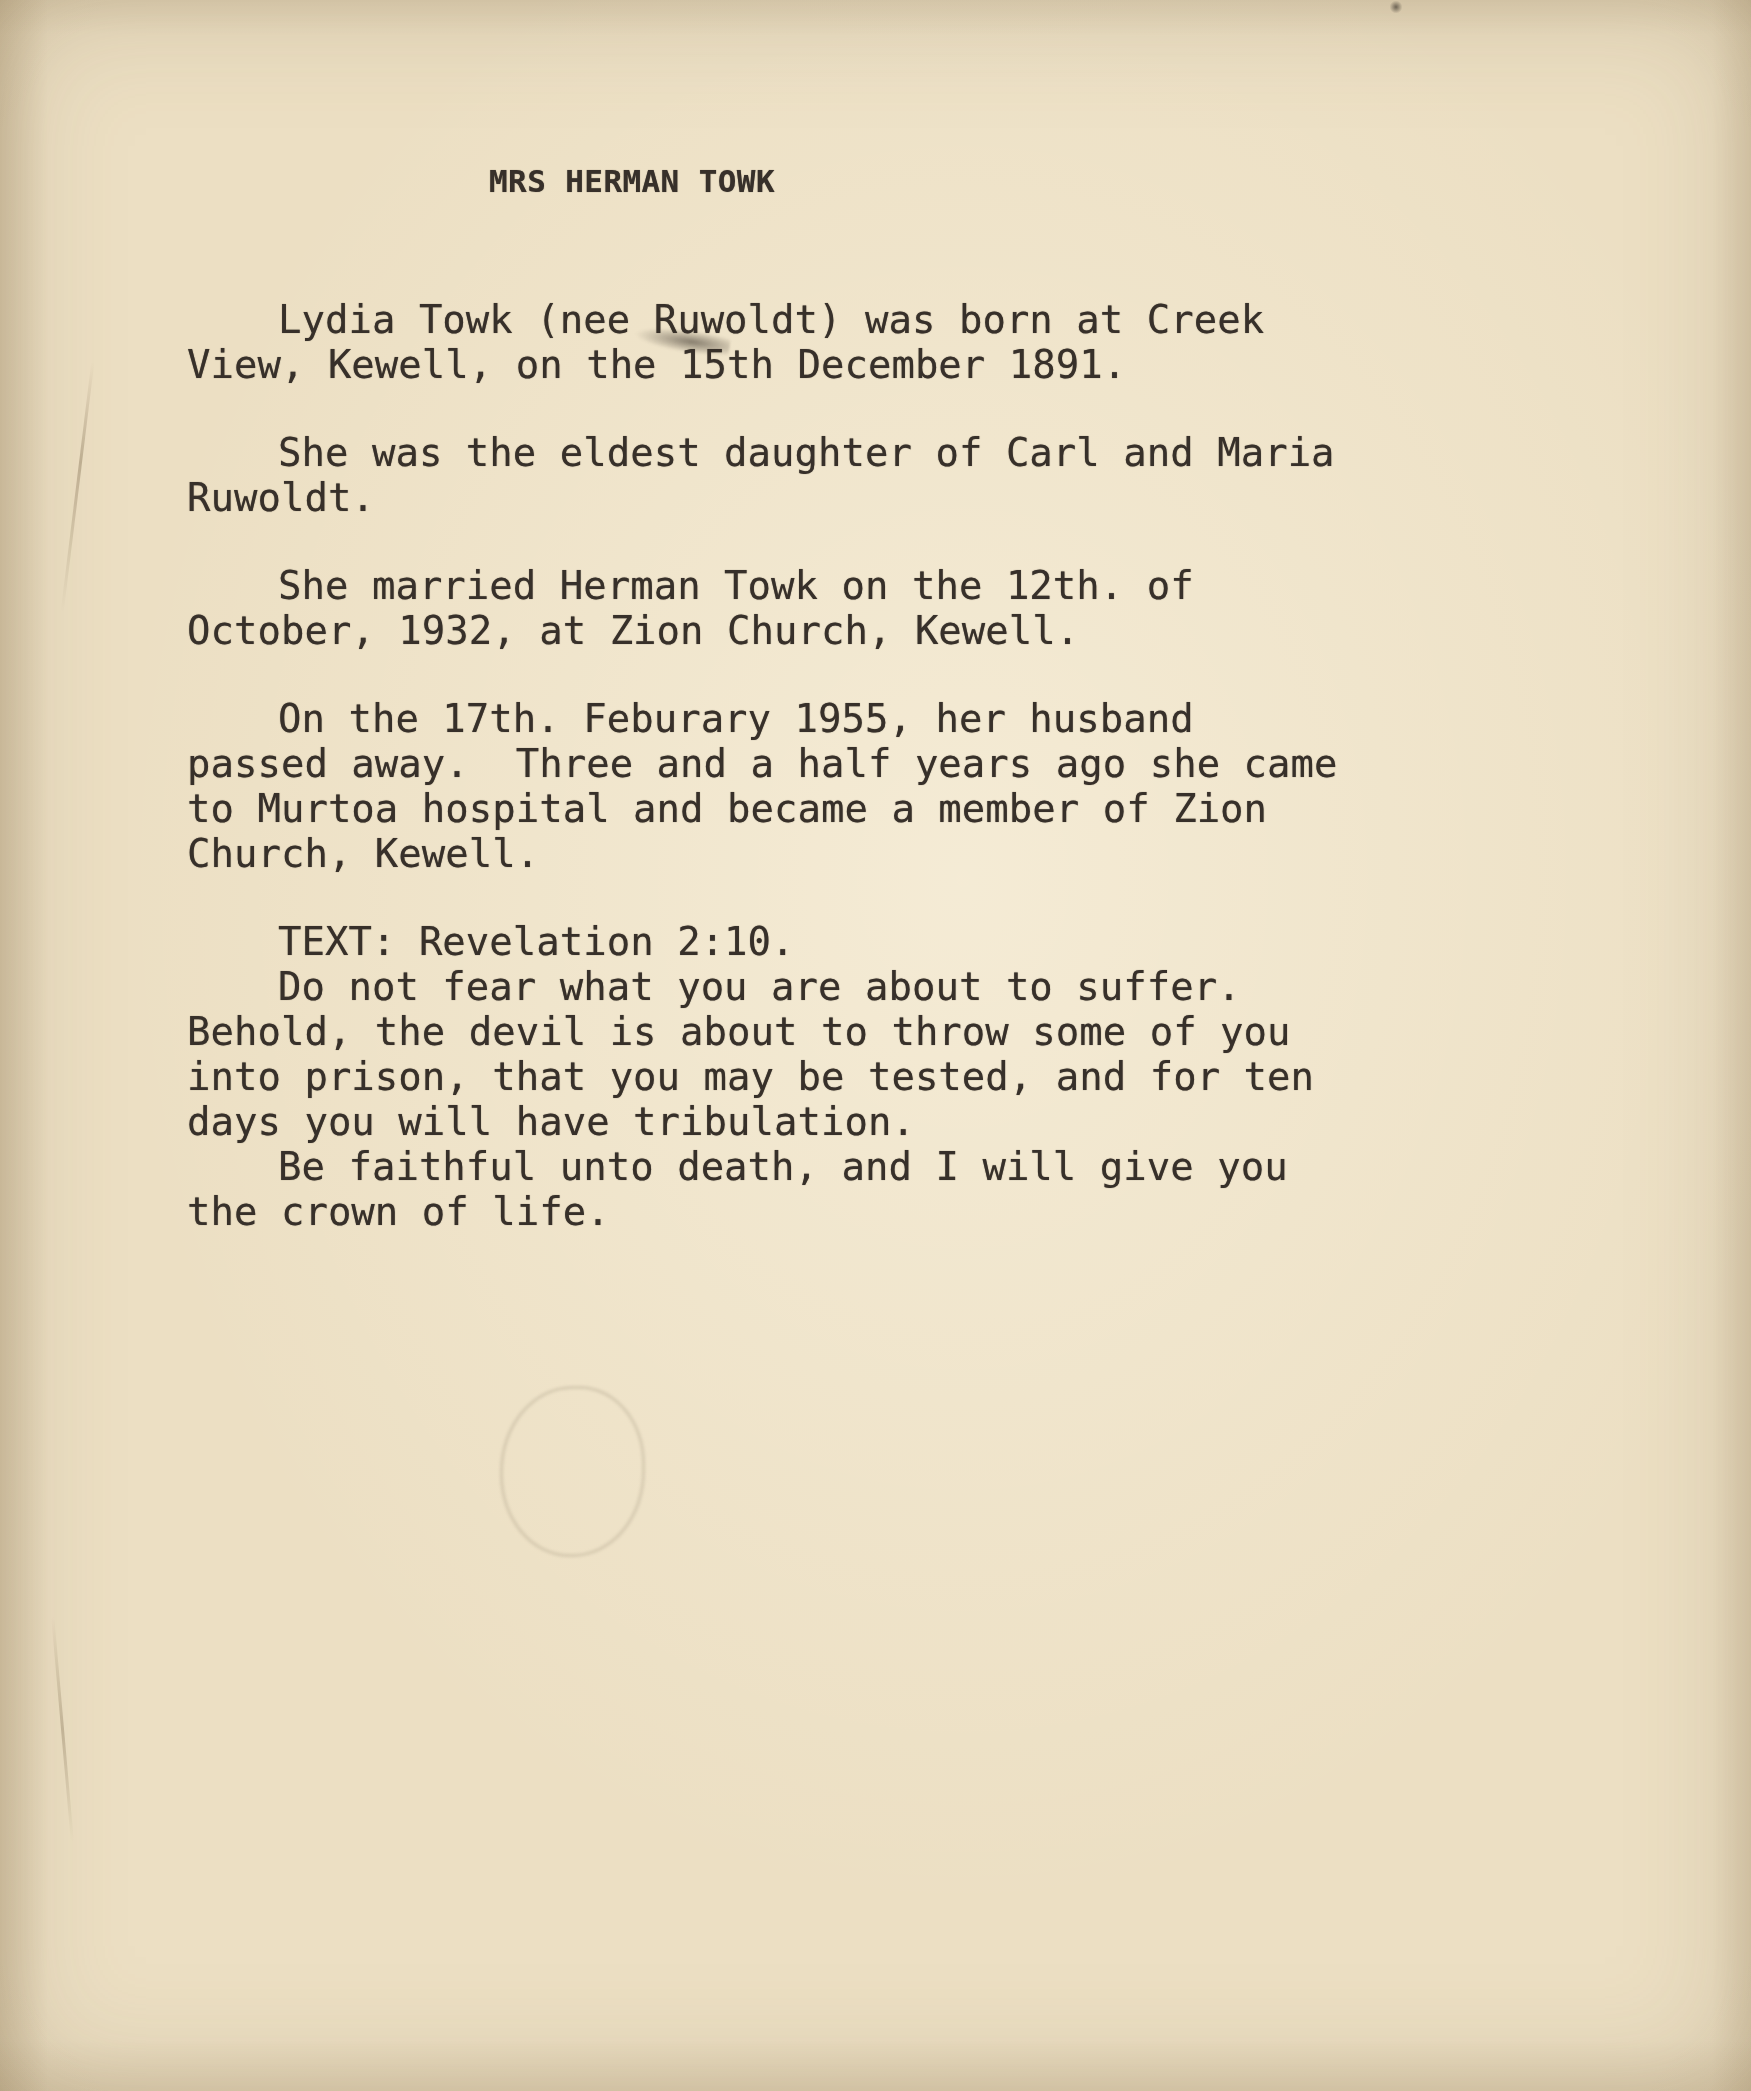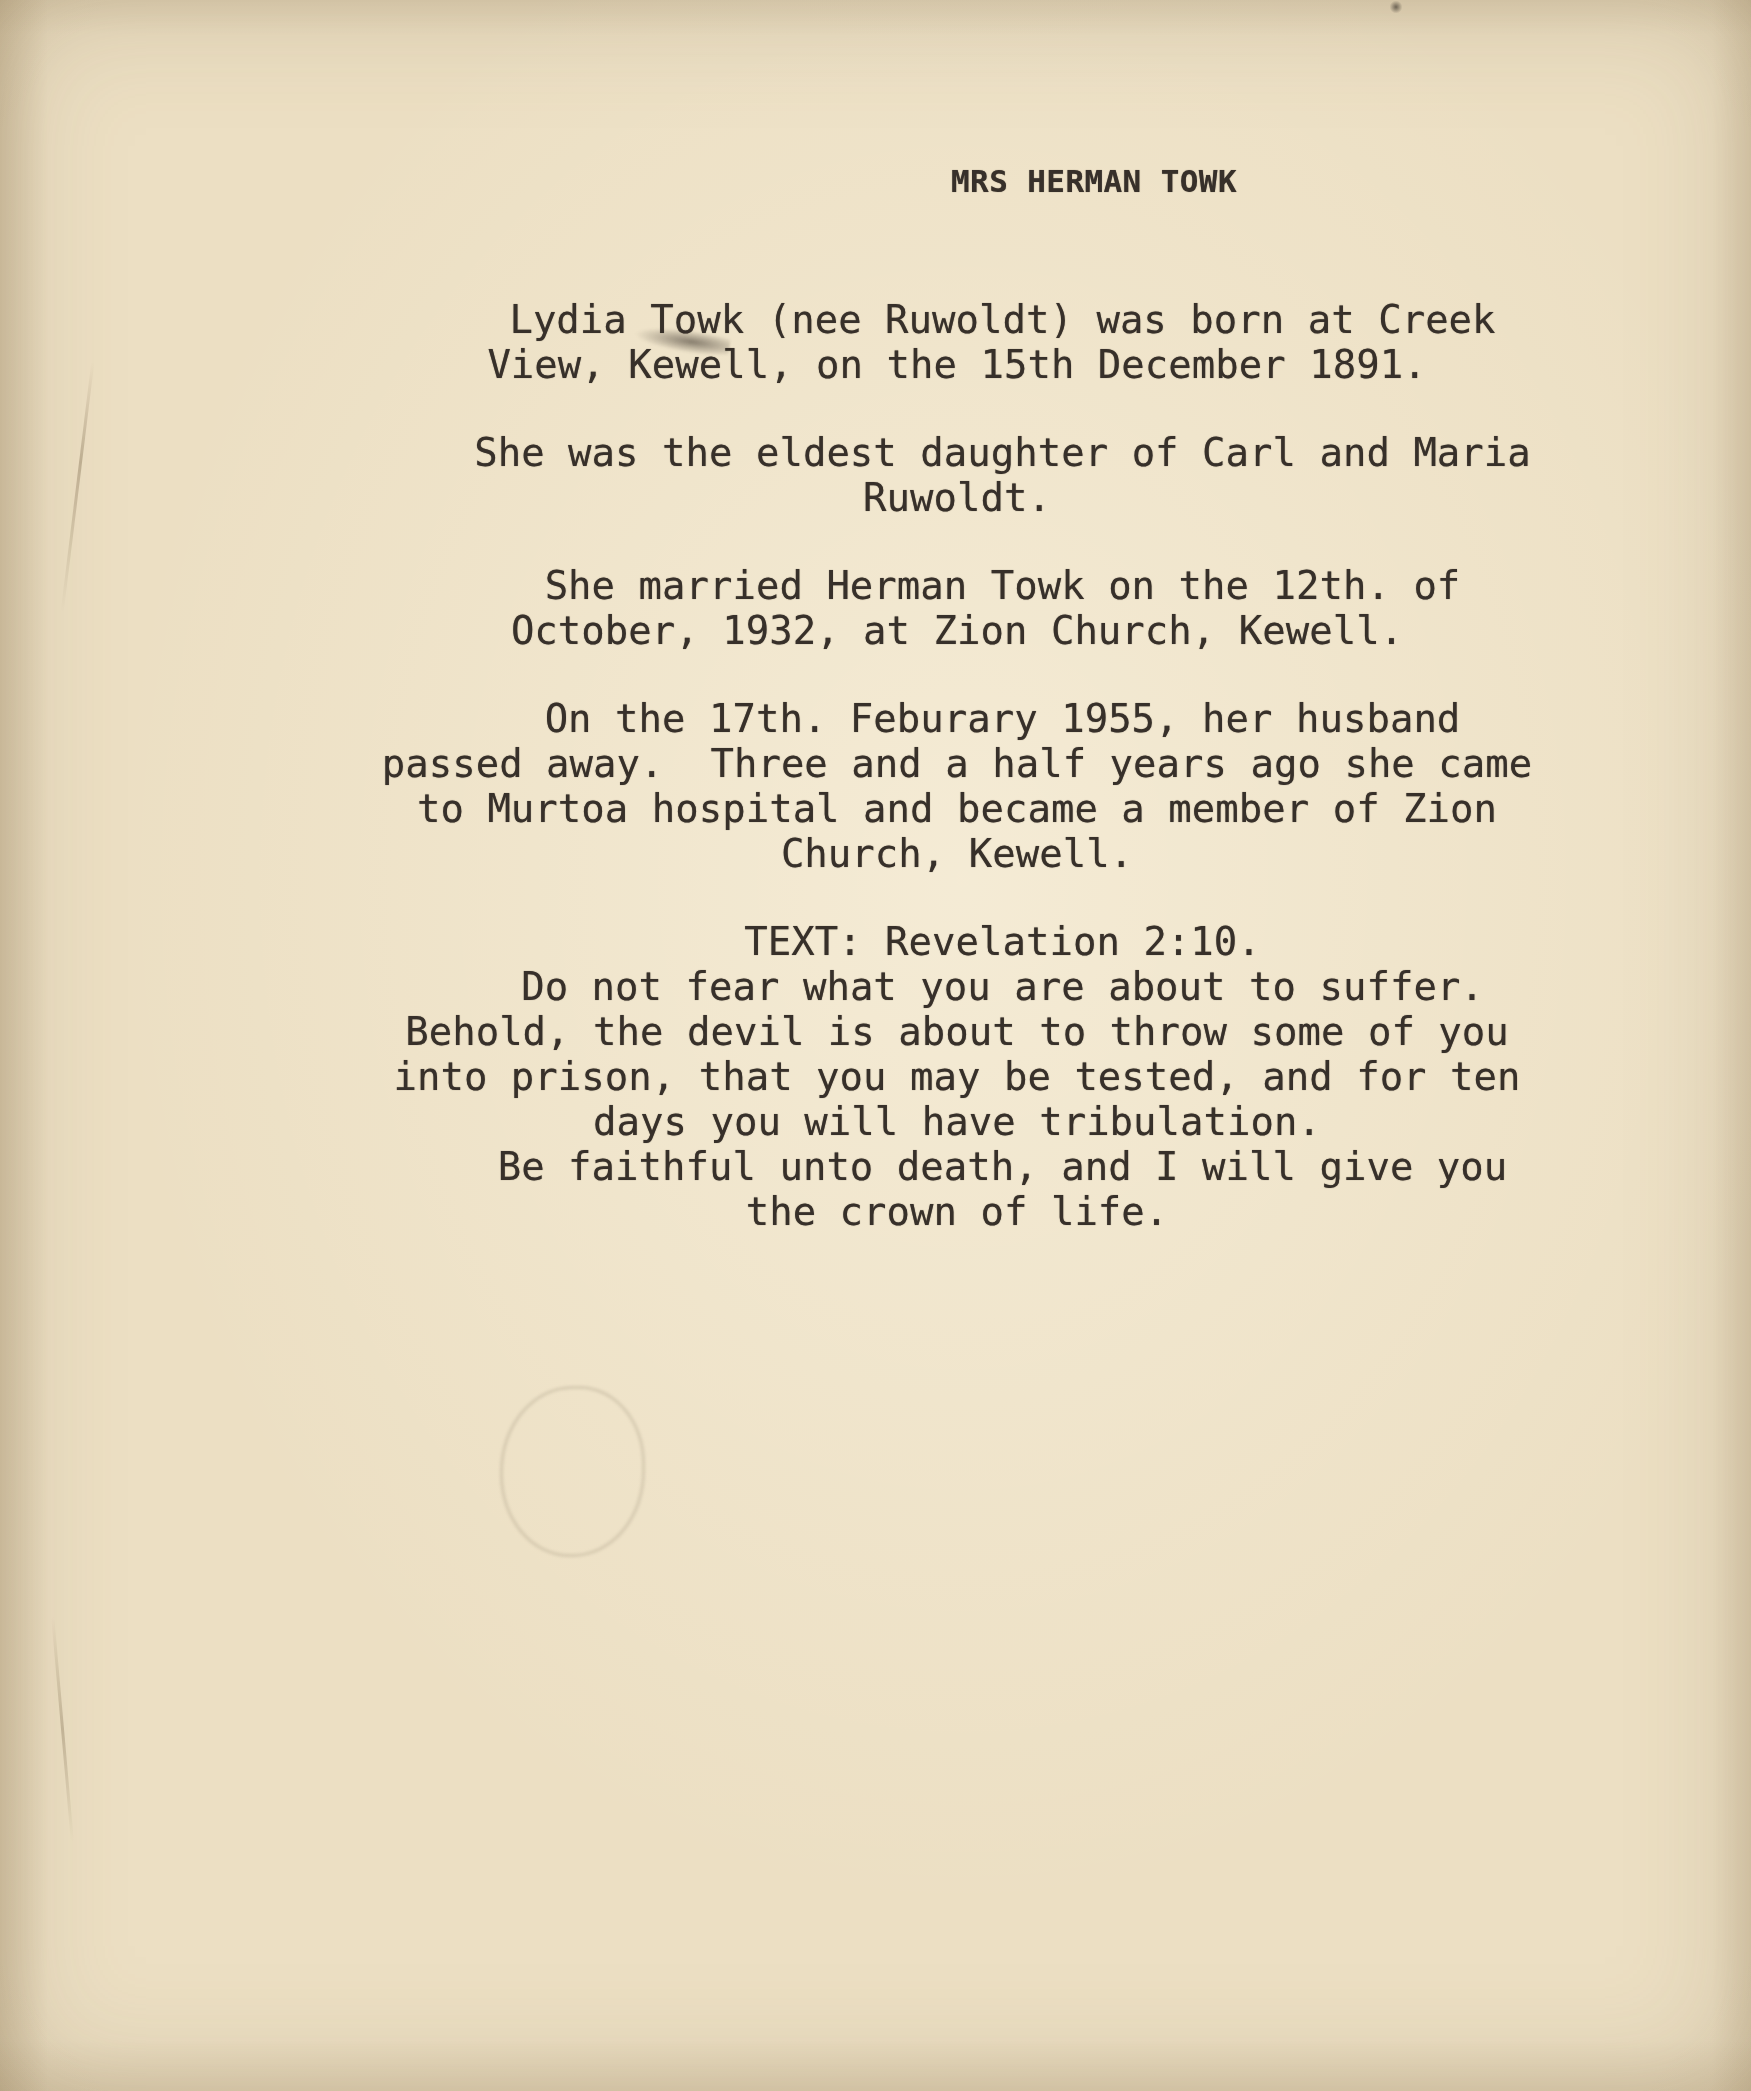--- a/index.html
+++ b/index.html
@@ -14,29 +14,29 @@
       radial-gradient(ellipse 2086px 2520px at 50% 50%, rgba(0,0,0,0) 55%, rgba(120,95,55,0.18) 92%, rgba(100,78,45,0.30) 100%),
       linear-gradient(90deg, rgba(135,110,70,0.22) 0, rgba(135,110,70,0) 48px),
       linear-gradient(270deg, rgba(135,110,70,0.14) 0, rgba(135,110,70,0) 39px),
       linear-gradient(0deg, rgba(135,110,70,0.12) 0, rgba(135,110,70,0) 52px),
       linear-gradient(180deg, rgba(135,110,70,0.10) 0, rgba(135,110,70,0) 35px);
     box-shadow: inset 0 0 122px rgba(115,92,58,0.28);
     overflow:hidden;
     font-family:"DejaVu Sans Mono","Liberation Mono",monospace;
     color:#37302a;
   }
-  .ink{ text-shadow:0 0 1px rgba(55,46,36,0.65);text-align:center; }
+  .ink{ text-shadow:0 0 1px rgba(55,46,36,0.65); }
   .title{
     font-size:31px;
     line-height:38px;
     margin:0 0 0 302px;
     letter-spacing:0.4px;
     white-space:pre;
   }
-  .doc{ margin-top:97px; font-size:39px; line-height:45px;margin-left:28px; }
+  .doc{ margin-top:97px; font-size:39px; line-height:45px; }
   .doc p{
     margin:0 0 43px 0;
     text-indent:91px;
     white-space:pre;
   }
   .doc p.tight{ margin-bottom:0; }
   .u{
     text-underline-offset:6px;
     text-decoration-thickness:2.6px;
   }

